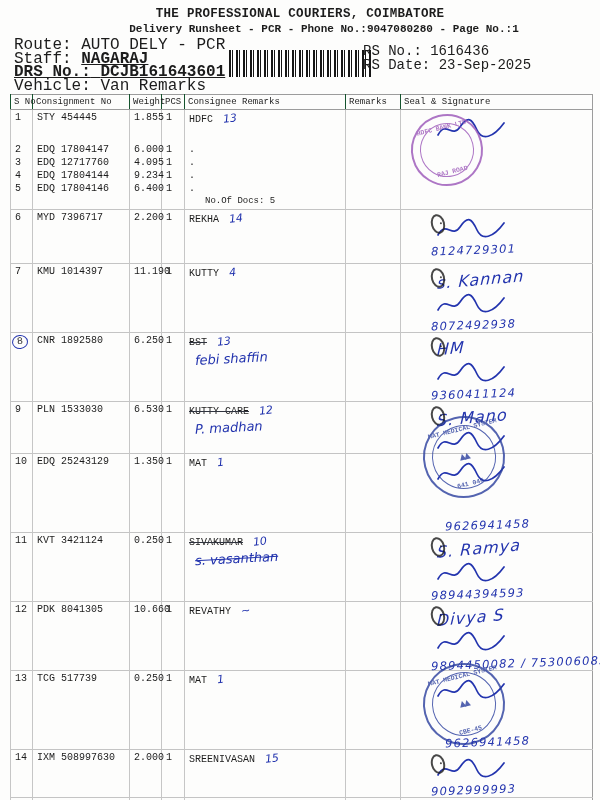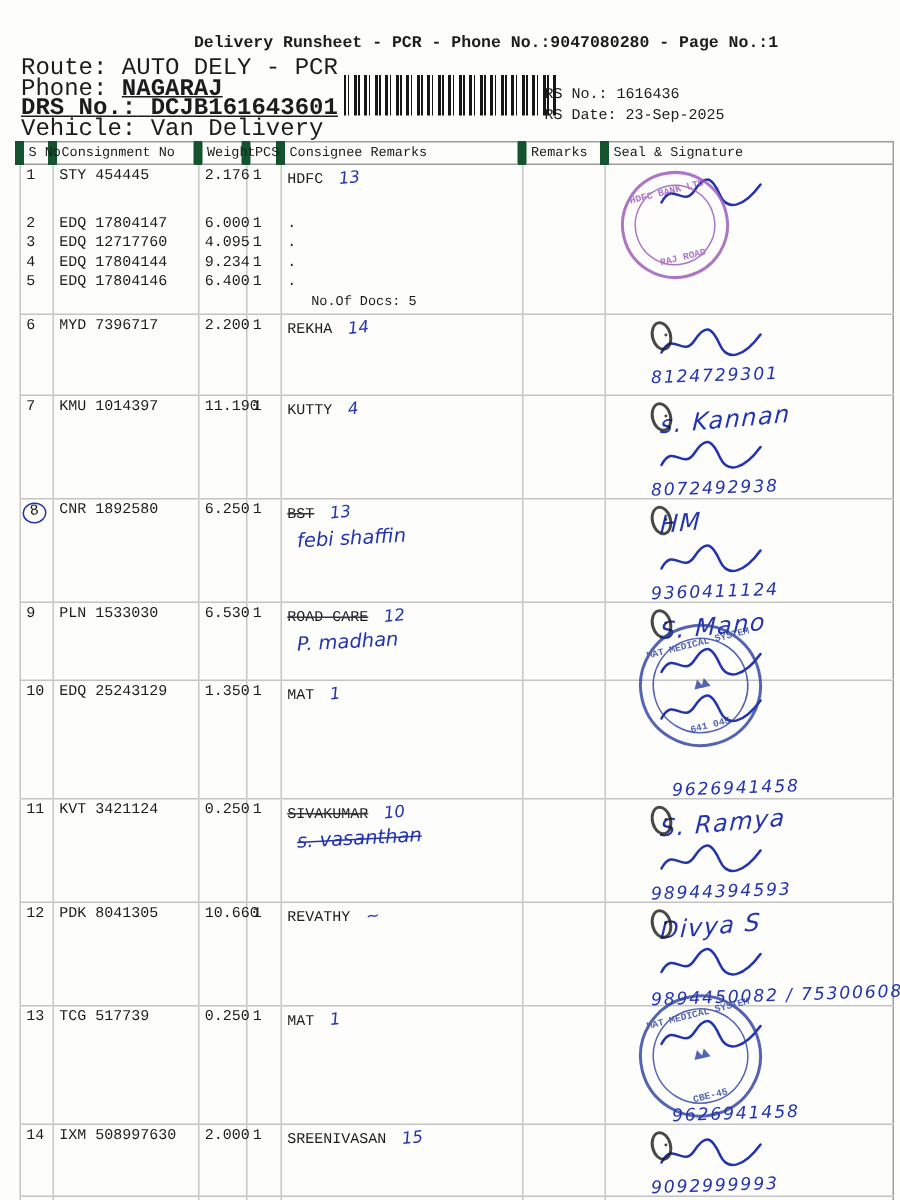--- a/index.html
+++ b/index.html
@@ -7,31 +7,31 @@
     position:relative; width:600px; height:800px; background:#fdfdfc;
     font-family:"Liberation Mono", monospace; color:#1c1c1c; overflow:hidden;
   }
   
   .head { position:relative; height:94px; }
   .title { position:absolute; top:7px; left:0; width:100%; text-align:center;
            font-weight:bold; font-size:12.5px; letter-spacing:.3px; }
   .subtitle { position:absolute; top:23px; left:0; width:100%; text-align:center;
               font-weight:bold; font-size:11px;padding-left:24px; }
   .meta-left  { position:absolute; left:14px; top:39px; font-size:16px; line-height:13.5px; }
-  .meta-right { position:absolute; left:363px; top:45px; font-size:10px; line-height:13.5px;margin-top:12px; }
+  .meta-right { position:absolute; left:363px; top:45px; font-size:14px; line-height:13.5px; }
   .b { font-weight:bold;text-decoration:underline; }
   .barcode { position:absolute; left:229px; top:50px; width:142px; height:27px;
     background:repeating-linear-gradient(90deg,
       #161616 0px,#161616 2px,#fff 2px,#fff 3px,#161616 3px,#161616 4px,
       #fff 4px,#fff 7px,#161616 7px,#161616 9px,#fff 9px,#fff 10px,
       #161616 10px,#161616 11px,#fff 11px,#fff 14px); }
   
   table.grid { border-collapse:collapse; table-layout:fixed; margin-left:10px;
                width:582px; border:1px solid #9c9c9c; }
-  thead th { border-left:6px solid #14532d; border-bottom:1px solid #9c9c9c;
+  thead th { border-left:1px solid #14532d; border-bottom:1px solid #9c9c9c;
              font-size:9px; font-weight:normal; text-align:left;
              padding:2px 0 2px 3px; height:10px; white-space:nowrap; }
   tbody td { border-left:1px solid #c6c6c6; vertical-align:top;
              padding:2px 0 0 4px; font-size:10px; overflow:visible; white-space:nowrap; }
   tbody tr:nth-child(n+7) > td { border-top:1px solid #c4c4c4; }
   tbody tr:nth-child(1)  { height:34px; }
   tbody tr:nth-child(2), tbody tr:nth-child(3),
   tbody tr:nth-child(4), tbody tr:nth-child(5) { height:13px; }
   tbody tr:nth-child(2) td, tbody tr:nth-child(3) td,
   tbody tr:nth-child(4) td, tbody tr:nth-child(5) td,
@@ -79,27 +79,28 @@
   .stamp.blue.overlap { top:-38px; }
   .st-logo { font-size:11px; letter-spacing:-2px; line-height:1; }
   .st-top, .st-bottom { max-width:60px; }
 </style>
 </head>
 <body>
 
 <div class="sheet">
 
   <header class="head">
+    <div class="title">THE PROFESSIONAL COURIERS, COIMBATORE</div>
     <div class="subtitle">Delivery Runsheet - PCR - Phone No.:9047080280 - Page No.:1</div>
 
     <div class="meta-left">
       <div><span>Route:</span> <span>AUTO DELY - PCR</span></div>
-      <div><span>Phone:</span> <span class="b">NAGARAJ</span></div>
+      <div><span>Staff:</span> <span class="b">NAGARAJ</span></div>
       <div class="b"><span>DRS No.:</span> <span>DCJB161643601</span></div>
-      <div><span>Vehicle:</span> <span>Van Delivery</span></div>
+      <div><span>Vehicle:</span> <span>Van Remarks</span></div>
     </div>
 
     <div class="barcode"></div>
 
     <div class="meta-right">
       <div><span>RS No.:</span> <span>1616436</span></div>
       <div><span>RS Date:</span> <span>23-Sep-2025</span></div>
     </div>
   </header>
 
@@ -121,21 +122,21 @@
           <th>PCS</th>
           <th>Consignee Remarks</th>
           <th>Remarks</th>
           <th>Seal &amp; Signature</th>
         </tr>
     </thead>
     <tbody>
         <tr class="row">
   <td class="c-sno"><span class="sno">1</span></td>
   <td class="c-con">STY 454445</td>
-  <td class="c-wt">2.176</td>
+  <td class="c-wt">1.855</td>
   <td class="c-pcs">1</td>
   <td class="c-cons">
     <span class="cname">HDFC</span><span class="hand note">13</span>
     
   </td>
   <td class="c-rem"></td>
   <td class="c-seal" rowspan="6">
     <div class="sealwrap has-stamp">
       <div class="stamp purple">
         <div class="st-top">HDFC BANK LTD</div>
@@ -280,21 +281,21 @@
       <div class="phone hand">9360411124</div>
     </div>
   </td>
 </tr>
         <tr class="row">
   <td class="c-sno"><span class="sno">9</span></td>
   <td class="c-con">PLN 1533030</td>
   <td class="c-wt">6.530</td>
   <td class="c-pcs">1</td>
   <td class="c-cons">
-    <span class="cname struck">ROAD CARE</span><span class="hand note">12</span>
+    <span class="cname struck">KUTTY CARE</span><span class="hand note">12</span>
     <div class="hand note2">P. madhan</div>
   </td>
   <td class="c-rem"></td>
   <td class="c-seal">
     <div class="sealwrap">
       <div class="stamp" hidden="">
         <div class="st-top"></div>
 
         <div class="st-bottom"></div>
       </div>

